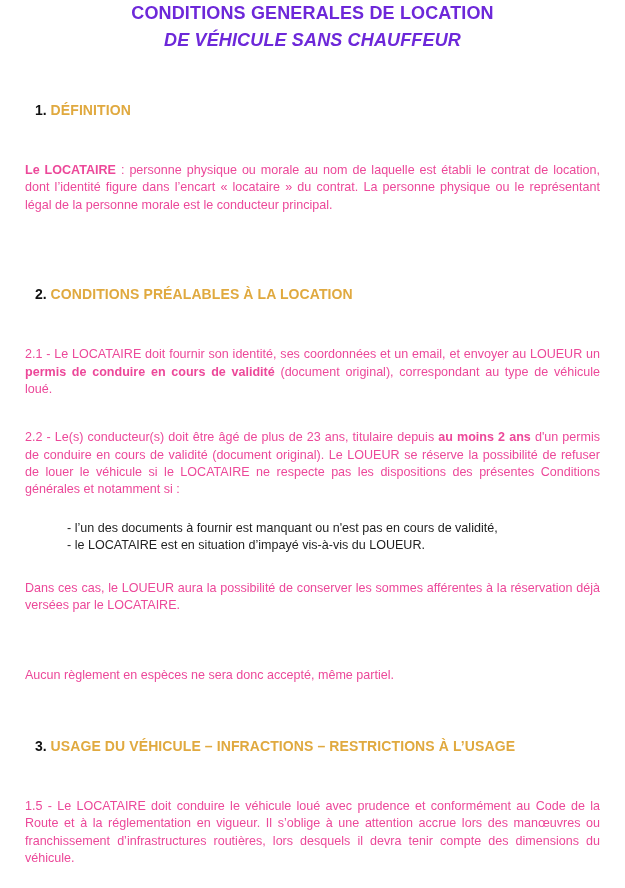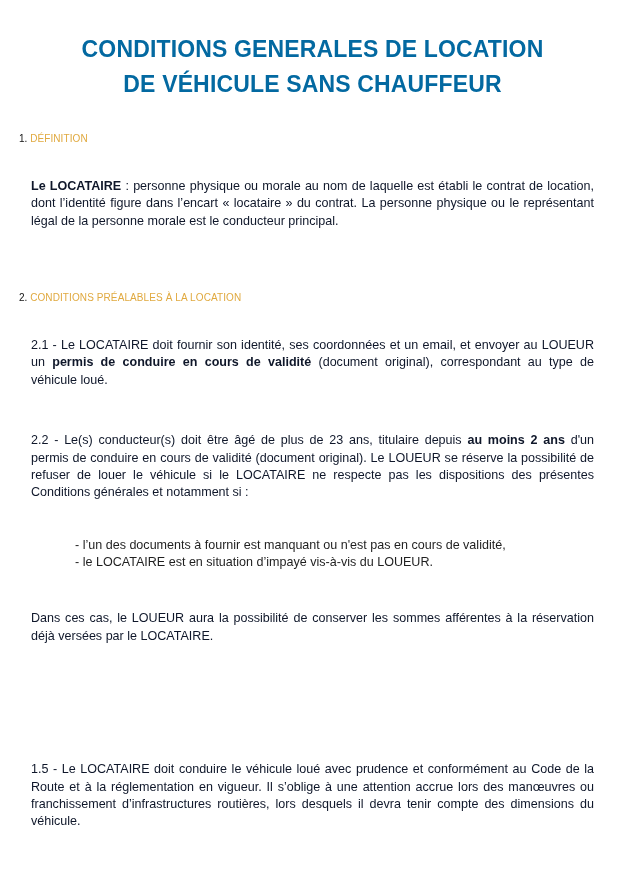--- a/index.html
+++ b/index.html
@@ -18,57 +18,56 @@
     position: relative;
     width: 625px;
     height: 888px;
     background: #ffffff;
     box-sizing: border-box;
     padding: 0 19px;
   }
   
   .doc-title {
     text-align: center;
-    color: #0369a1;
+    color: #6d28d9;
     font-weight: bold;
-    font-size: 23px;
+    font-size: 18px;
     letter-spacing: 0.15px;
     line-height: 1.52;
     margin: 0;
-    padding-top: 32px;
   }
-  .doc-title .line2 { display: block; }
+  .doc-title .line2 { display: block; font-style: italic; }
   
   .section-heading {
-    font-size: 10px;
-    font-weight: normal;
-    margin: 0;
+    font-size: 14px;
+    font-weight: bold;
+    margin: 16px;
     line-height: 1.3;
     white-space: nowrap;
   }
   .section-heading .num {
     color: #121212;
   }
   .section-heading .ttl {
     color: #e0a93f;
     letter-spacing: 0.1px;
   }
   
   p.body {
     font-size: 12.55px;
     line-height: 1.385;
     text-align: justify;
     text-justify: inter-word;
-    margin: 12px;
-    color: #0f172a;
+    margin: 6px;
+    color: #ec4899;
   }
   p.body b, p.body strong { font-weight: bold; }
   
   .dash-list {
-    margin: 16px;
+    margin: 8px;
     padding: 0 0 0 40px;
     list-style: none;
   }
   .dash-list li {
     font-size: 12.55px;
     line-height: 1.385;
     color: #1f1f1f;
     text-align: left;
     white-space: nowrap;
   }
@@ -136,23 +135,28 @@
   <p class="body">Dans ces cas, le LOUEUR aura la possibilité de conserver les sommes afférentes à la réservation déjà versées par le LOCATAIRE.</p>
 
   <div class="gap-blk"></div>
 
 
   <div class="gap-p"></div>
 
 
   <div class="gap-p"></div>
 
+  <p class="body">Aucun règlement en espèces ne sera donc accepté, même partiel.</p>
 
   <div class="gap-hdr"></div>
 
+  <h2 class="section-heading">
+    <span class="num">3.</span>
+    <span class="ttl">USAGE DU VÉHICULE – INFRACTIONS – RESTRICTIONS À L’USAGE</span>
+  </h2>
 
   <div class="gap-sec"></div>
 
   <p class="body">1.5 - Le LOCATAIRE doit conduire le véhicule loué avec prudence et conformément au Code de la Route et à la réglementation en vigueur. Il s’oblige à une attention accrue lors des manœuvres ou franchissement d’infrastructures routières, lors desquels il devra tenir compte des dimensions du véhicule.</p>
 
   <div class="gap-p"></div>
 
 
   <div class="gap-blk"></div>
 

